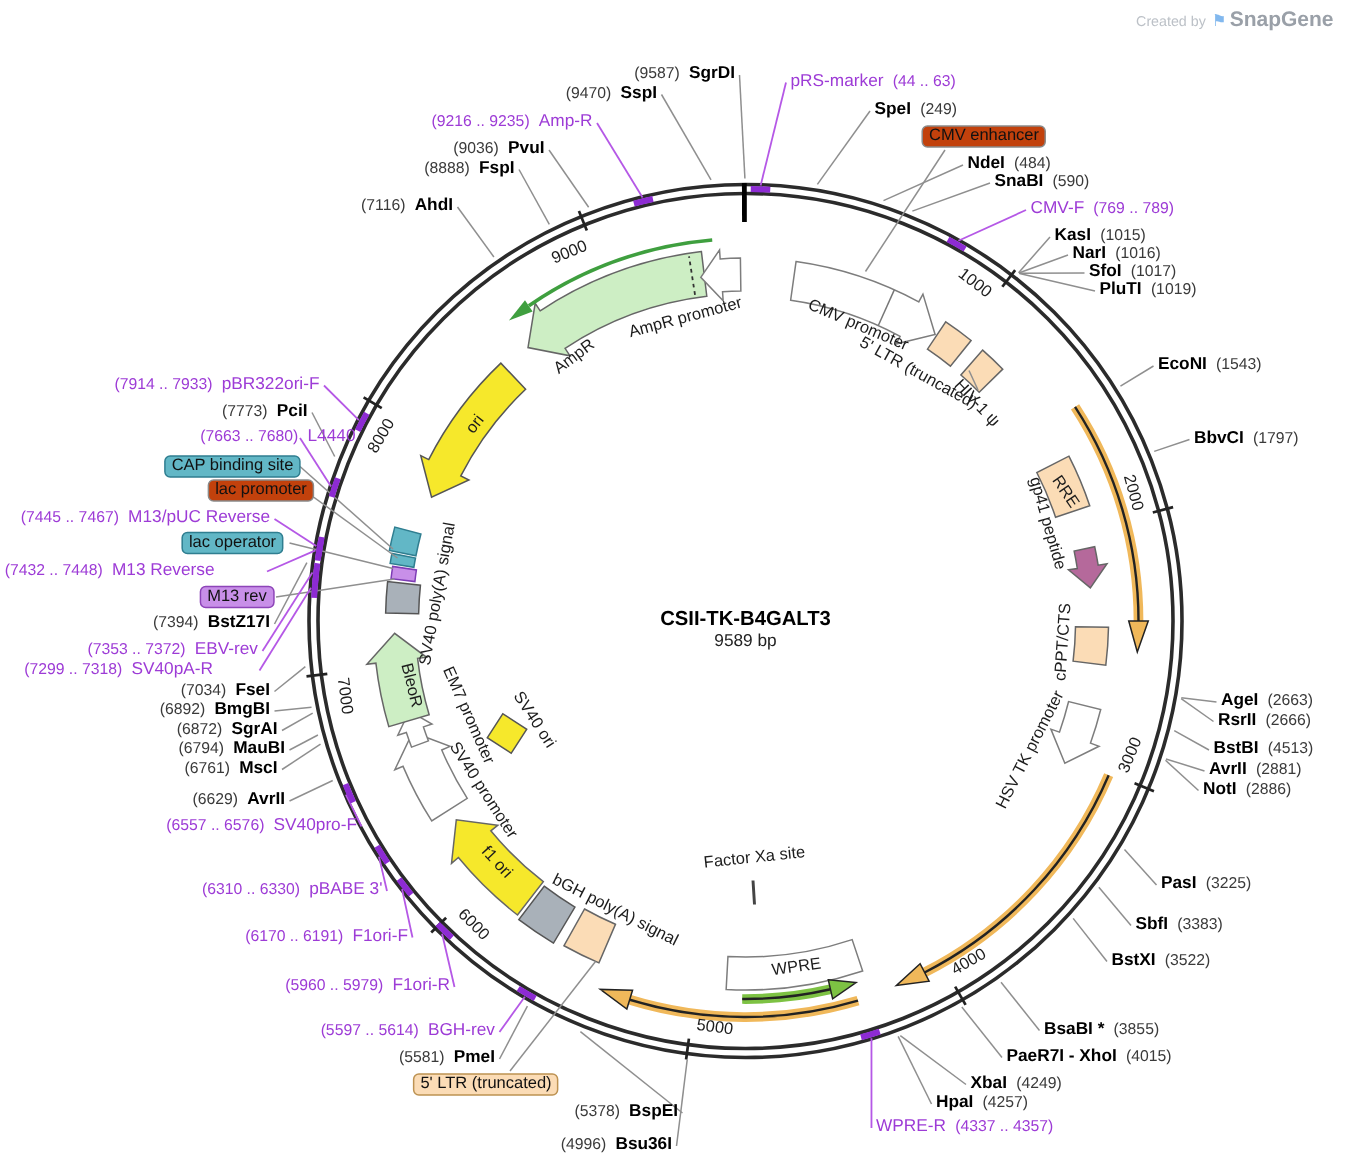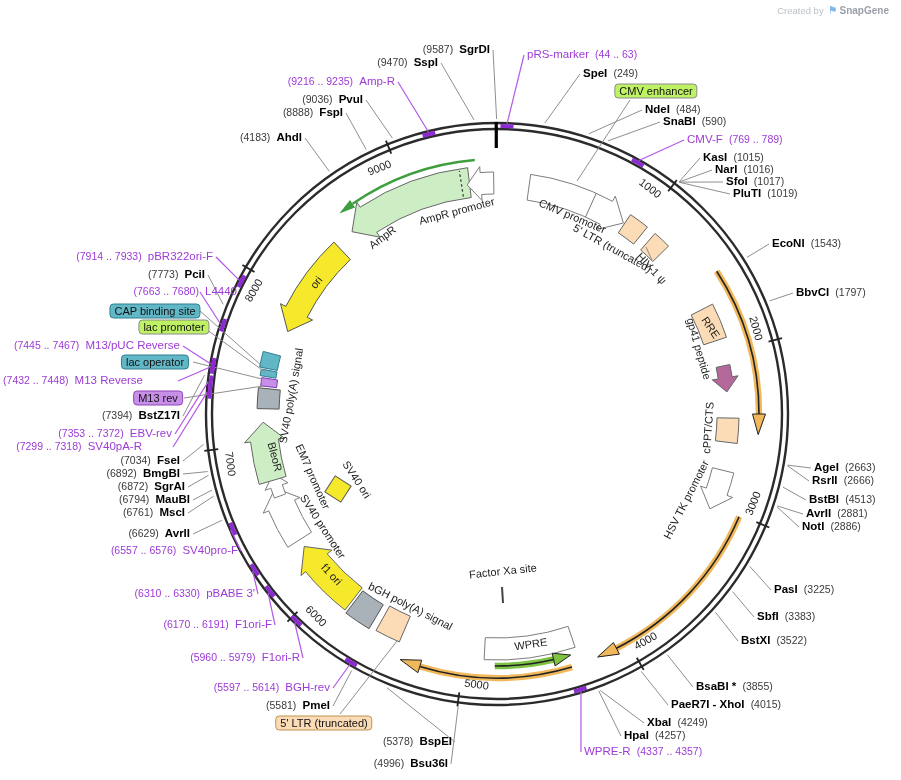--- a/index.html
+++ b/index.html
@@ -5,30 +5,30 @@
   html,body{margin:0;padding:0;background:#fff;font-family:"Liberation Sans",sans-serif;}
   #stage{position:relative;width:901px;height:780px;background:#fff;overflow:hidden;}
   #map{position:absolute;left:0;top:0;}
   .site-label{position:absolute;white-space:nowrap;font-size:11px;line-height:13px;color:#2e2e2e;}
   .site-label .name{font-weight:bold;color:#000;font-size:11.5px;margin-top:28px;}
   .site-label .pos{font-size:10.5px;color:#3a3a3a;}
   .site-label.left{text-align:right;}
   .primer .name{color:#9d3bd6;font-weight:normal;font-size:11.5px;}
   .primer .pos{color:#9d3bd6;}
   .boxed{position:absolute;transform:translate(-50%,-50%);font-size:11px;line-height:13px;
-         border:1px solid #8a8a8a;border-radius:4px;padding:0 4px;background:#bef264;
+         border:1px solid #8a8a8a;border-radius:4px;padding:0 4px;background:#c2410c;
          white-space:nowrap;color:#111;}
   .boxed.teal{background:#62b7c6;border-color:#2f7e90;}
   .boxed.violet{background:#c88fe8;border-color:#8d44b8;}
   .boxed.peachbox{background:#fbdcb6;border-color:#bd9252;}
   #title{position:absolute;left:497px;top:419px;transform:translate(-50%,-50%);text-align:center;}
   #title .pname{font-weight:bold;font-size:13.5px;color:#000;}
   #title .psize{font-size:11.5px;color:#222;margin-top:2px;}
   .wm{position:absolute;top:4px;right:12px;font-size:9.5px;color:#bcc1c7;}
-  .wm .brand{font-size:10px;color:#9aa0a8;font-weight:bold;margin-left:2px;}
+  .wm .brand{font-size:14px;color:#9aa0a8;font-weight:bold;margin-left:2px;}
   .wm .flag{color:#82b8ee;font-size:11px;margin-left:4px;}
   text.ftext{font-size:11px;fill:#1c1c1c;}
   text.tick{font-size:11px;fill:#1d1d1d;}
 </style>
 </head>
 <body>
 
 <div id="stage">
   <svg id="map" width="901" height="780">
       <g>
@@ -203,20 +203,24 @@
         <text transform="translate(312,477) rotate(66)" text-anchor="middle" dominant-baseline="middle" class="ftext">EM7 promoter</text>
         <text transform="translate(274,457) rotate(76)" text-anchor="middle" dominant-baseline="middle" class="ftext">BleoR</text>
         <text transform="translate(356,480) rotate(57)" text-anchor="middle" dominant-baseline="middle" class="ftext">SV40 ori</text>
         <text transform="translate(292,396) rotate(-80)" text-anchor="middle" dominant-baseline="middle" class="ftext">SV40 poly(A) signal</text>
         <text transform="translate(383,238) rotate(-37)" text-anchor="middle" dominant-baseline="middle" class="ftext">AmpR</text>
         <text transform="translate(457,212) rotate(-15)" text-anchor="middle" dominant-baseline="middle" class="ftext">AmpR promoter</text>
         <text transform="translate(317,283) rotate(-52)" text-anchor="middle" dominant-baseline="middle" class="ftext">ori</text>
       </g>
     </svg>
 
+  <div id="title">
+    <div class="pname">CSII-TK-B4GALT3</div>
+    <div class="psize">9589 bp</div>
+  </div>
 
   <div class="wm"><span>Created by</span><span class="flag">⚑</span><span class="brand">SnapGene</span></div>
 <div class="site-label right" style="top: 67px; left: 583px;"><span class="name">SpeI</span>&nbsp;&nbsp;<span class="pos">(249)</span></div>
     <div class="site-label right" style="top: 103px; left: 645px;"><span class="name">NdeI</span>&nbsp;&nbsp;<span class="pos">(484)</span></div>
     <div class="site-label right" style="top: 115px; left: 663px;"><span class="name">SnaBI</span>&nbsp;&nbsp;<span class="pos">(590)</span></div>
     <div class="site-label right" style="top: 151px; left: 703px;"><span class="name">KasI</span>&nbsp;&nbsp;<span class="pos">(1015)</span></div>
     <div class="site-label right" style="top: 163px; left: 715px;"><span class="name">NarI</span>&nbsp;&nbsp;<span class="pos">(1016)</span></div>
     <div class="site-label right" style="top: 175px; left: 726px;"><span class="name">SfoI</span>&nbsp;&nbsp;<span class="pos">(1017)</span></div>
     <div class="site-label right" style="top: 187px; left: 733px;"><span class="name">PluTI</span>&nbsp;&nbsp;<span class="pos">(1019)</span></div>
     <div class="site-label right" style="top: 237px; left: 772px;"><span class="name">EcoNI</span>&nbsp;&nbsp;<span class="pos">(1543)</span></div>
@@ -237,21 +241,21 @@
     <div class="site-label left" style="top: 735px; right: 449px;"><span class="pos">(5378)</span>&nbsp;&nbsp;<span class="name">BspEI</span></div>
     <div class="site-label left" style="top: 699px; right: 571px;"><span class="pos">(5581)</span>&nbsp;&nbsp;<span class="name">PmeI</span></div>
     <div class="site-label left" style="top: 527px; right: 711px;"><span class="pos">(6629)</span>&nbsp;&nbsp;<span class="name">AvrII</span></div>
     <div class="site-label left" style="top: 506px; right: 716px;"><span class="pos">(6761)</span>&nbsp;&nbsp;<span class="name">MscI</span></div>
     <div class="site-label left" style="top: 493px; right: 711px;"><span class="pos">(6794)</span>&nbsp;&nbsp;<span class="name">MauBI</span></div>
     <div class="site-label left" style="top: 480px; right: 716px;"><span class="pos">(6872)</span>&nbsp;&nbsp;<span class="name">SgrAI</span></div>
     <div class="site-label left" style="top: 467px; right: 721px;"><span class="pos">(6892)</span>&nbsp;&nbsp;<span class="name">BmgBI</span></div>
     <div class="site-label left" style="top: 454px; right: 721px;"><span class="pos">(7034)</span>&nbsp;&nbsp;<span class="name">FseI</span></div>
     <div class="site-label left" style="top: 409px; right: 721px;"><span class="pos">(7394)</span>&nbsp;&nbsp;<span class="name">BstZ17I</span></div>
     <div class="site-label left" style="top: 268px; right: 696px;"><span class="pos">(7773)</span>&nbsp;&nbsp;<span class="name">PciI</span></div>
-    <div class="site-label left" style="top: 131px; right: 599px;"><span class="pos">(4183)</span>&nbsp;&nbsp;<span class="name">AhdI</span></div>
+    <div class="site-label left" style="top: 131px; right: 599px;"><span class="pos">(7116)</span>&nbsp;&nbsp;<span class="name">AhdI</span></div>
     <div class="site-label left" style="top: 106px; right: 558px;"><span class="pos">(8888)</span>&nbsp;&nbsp;<span class="name">FspI</span></div>
     <div class="site-label left" style="top: 93px; right: 538px;"><span class="pos">(9036)</span>&nbsp;&nbsp;<span class="name">PvuI</span></div>
     <div class="site-label left" style="top: 56px; right: 463px;"><span class="pos">(9470)</span>&nbsp;&nbsp;<span class="name">SspI</span></div>
     <div class="site-label left" style="top: 43px; right: 411px;"><span class="pos">(9587)</span>&nbsp;&nbsp;<span class="name">SgrDI</span></div>
     <div class="site-label right primer" style="top: 48px; left: 527px;"><span class="name">pRS-marker</span>&nbsp;&nbsp;<span class="pos">(44 .. 63)</span></div>
     <div class="site-label right primer" style="top: 133px; left: 687px;"><span class="name">CMV-F</span>&nbsp;&nbsp;<span class="pos">(769 .. 789)</span></div>
     <div class="site-label right primer" style="top: 745px; left: 584px;"><span class="name">WPRE-R</span>&nbsp;&nbsp;<span class="pos">(4337 .. 4357)</span></div>
     <div class="site-label left primer" style="top: 681px; right: 571px;"><span class="pos">(5597 .. 5614)</span>&nbsp;&nbsp;<span class="name">BGH-rev</span></div>
     <div class="site-label left primer" style="top: 651px; right: 601px;"><span class="pos">(5960 .. 5979)</span>&nbsp;&nbsp;<span class="name">F1ori-R</span></div>
     <div class="site-label left primer" style="top: 618px; right: 629px;"><span class="pos">(6170 .. 6191)</span>&nbsp;&nbsp;<span class="name">F1ori-F</span></div>

